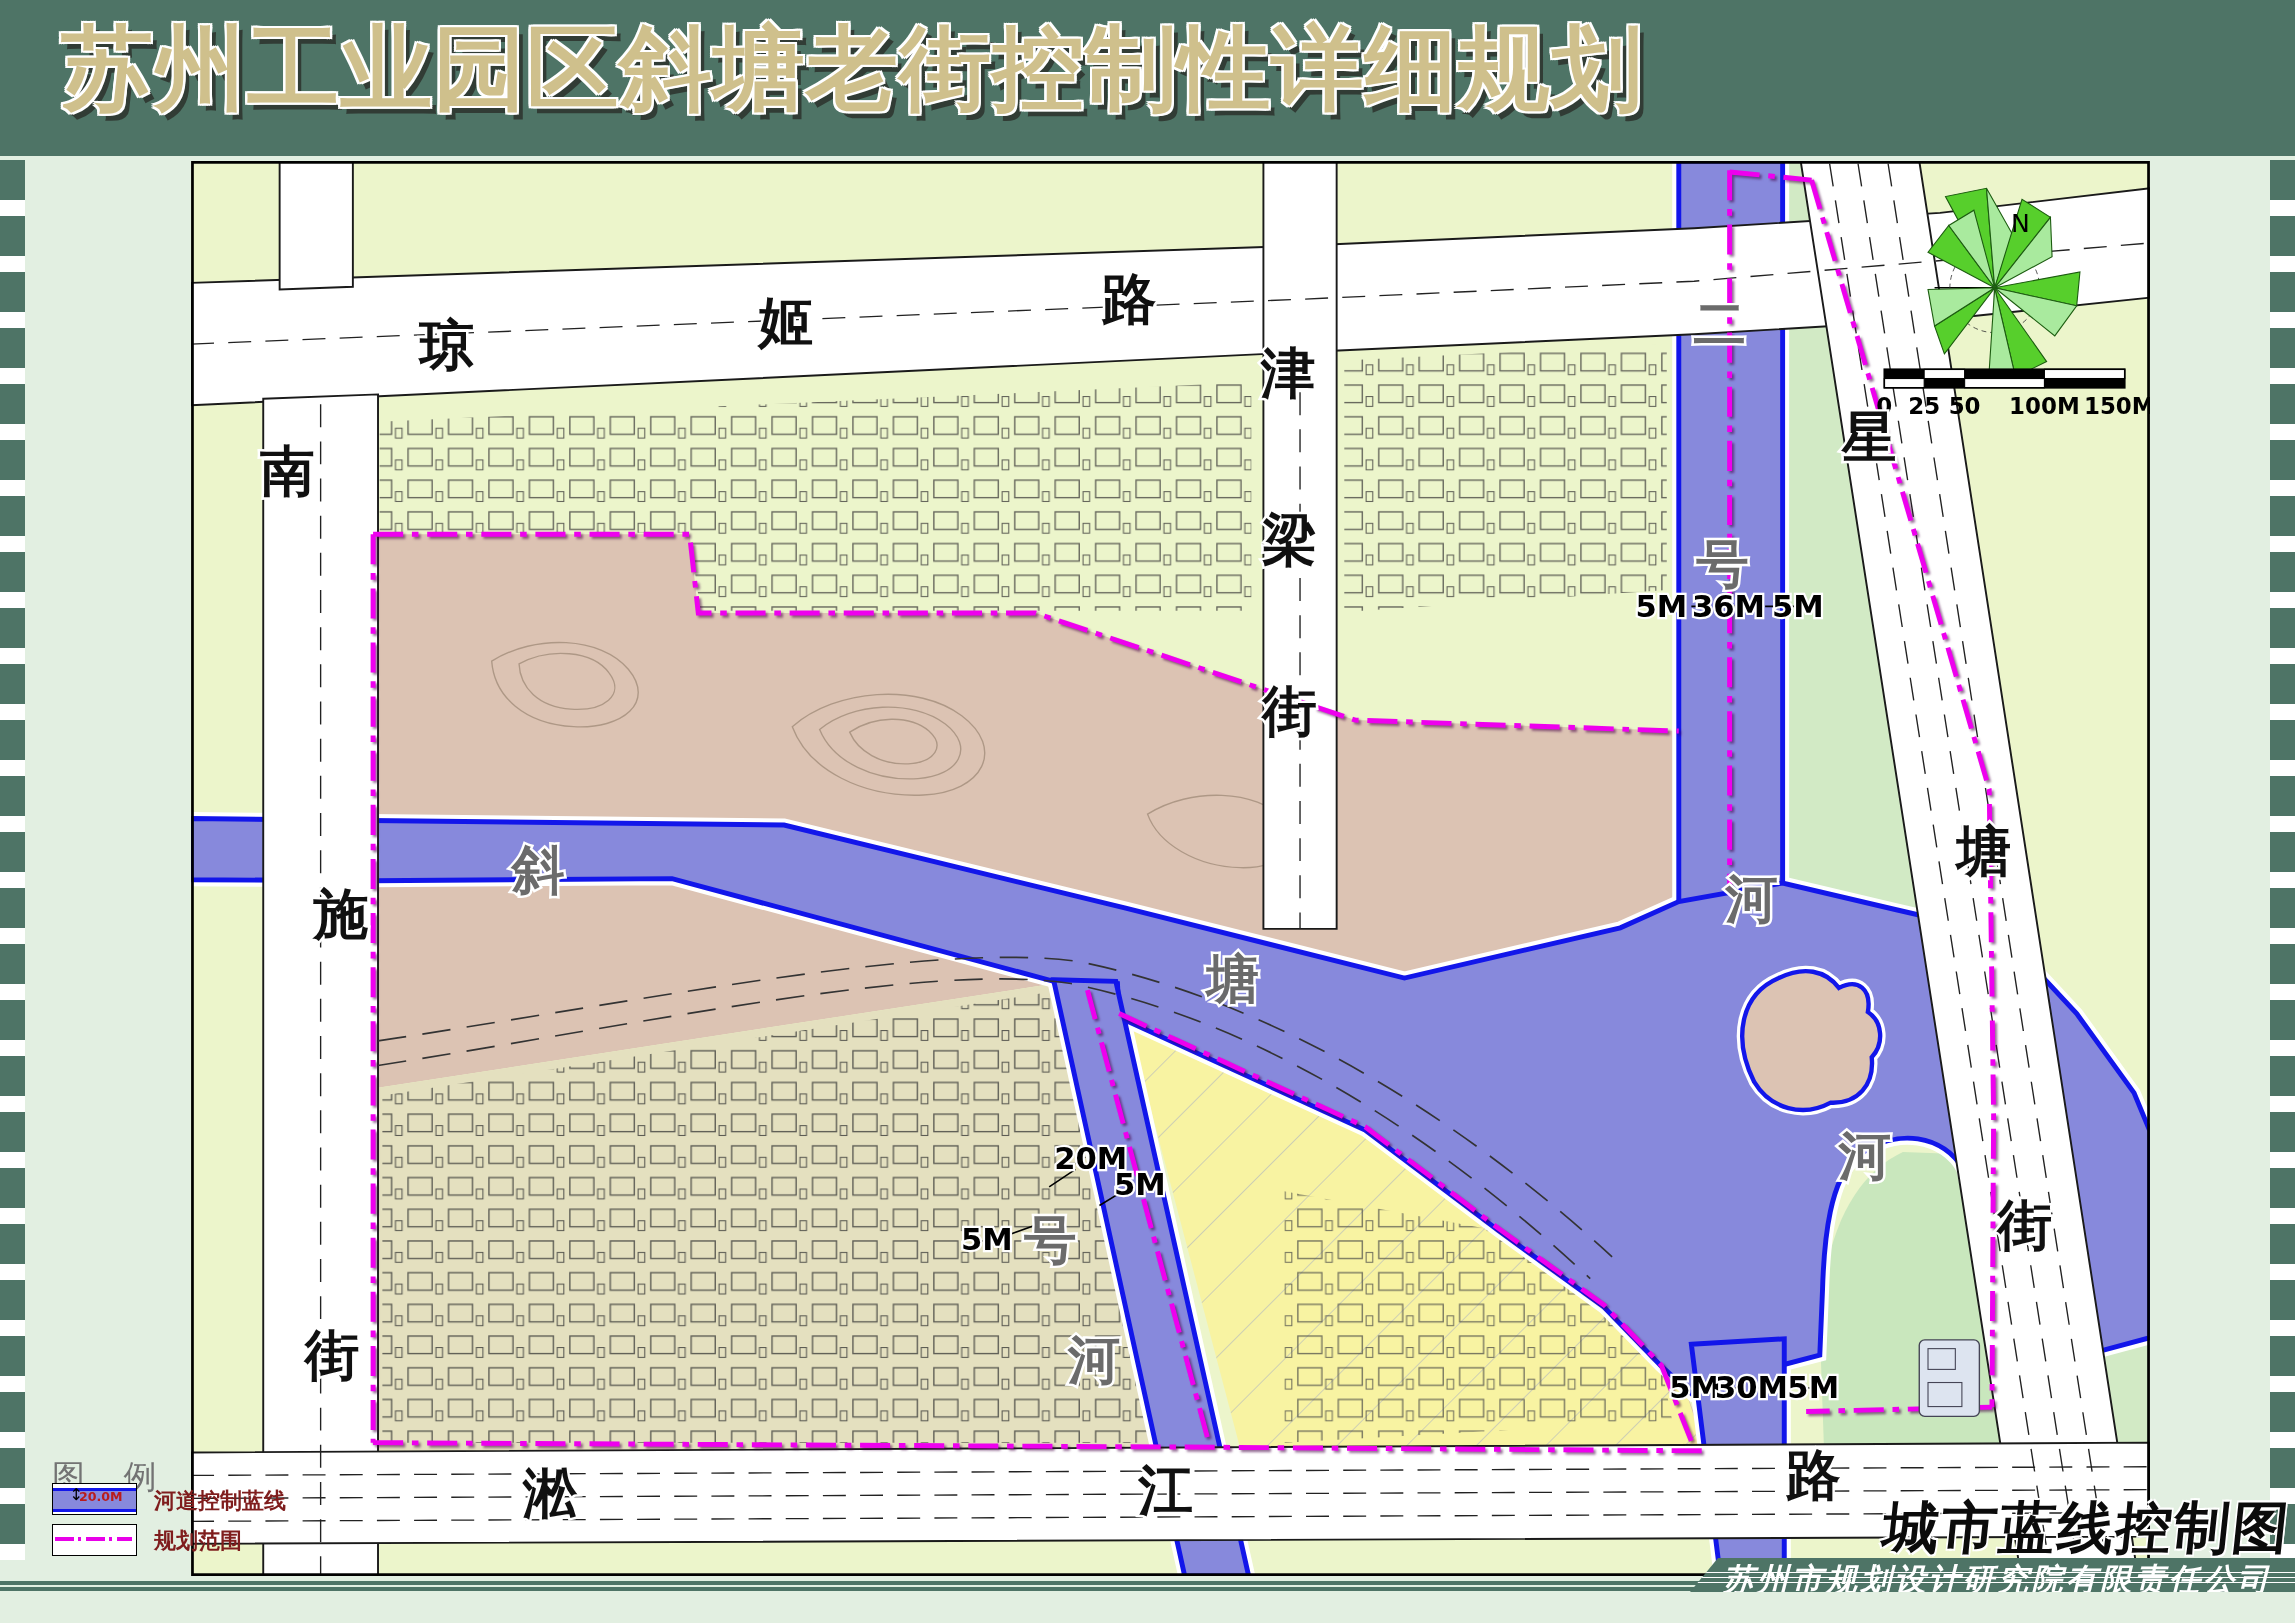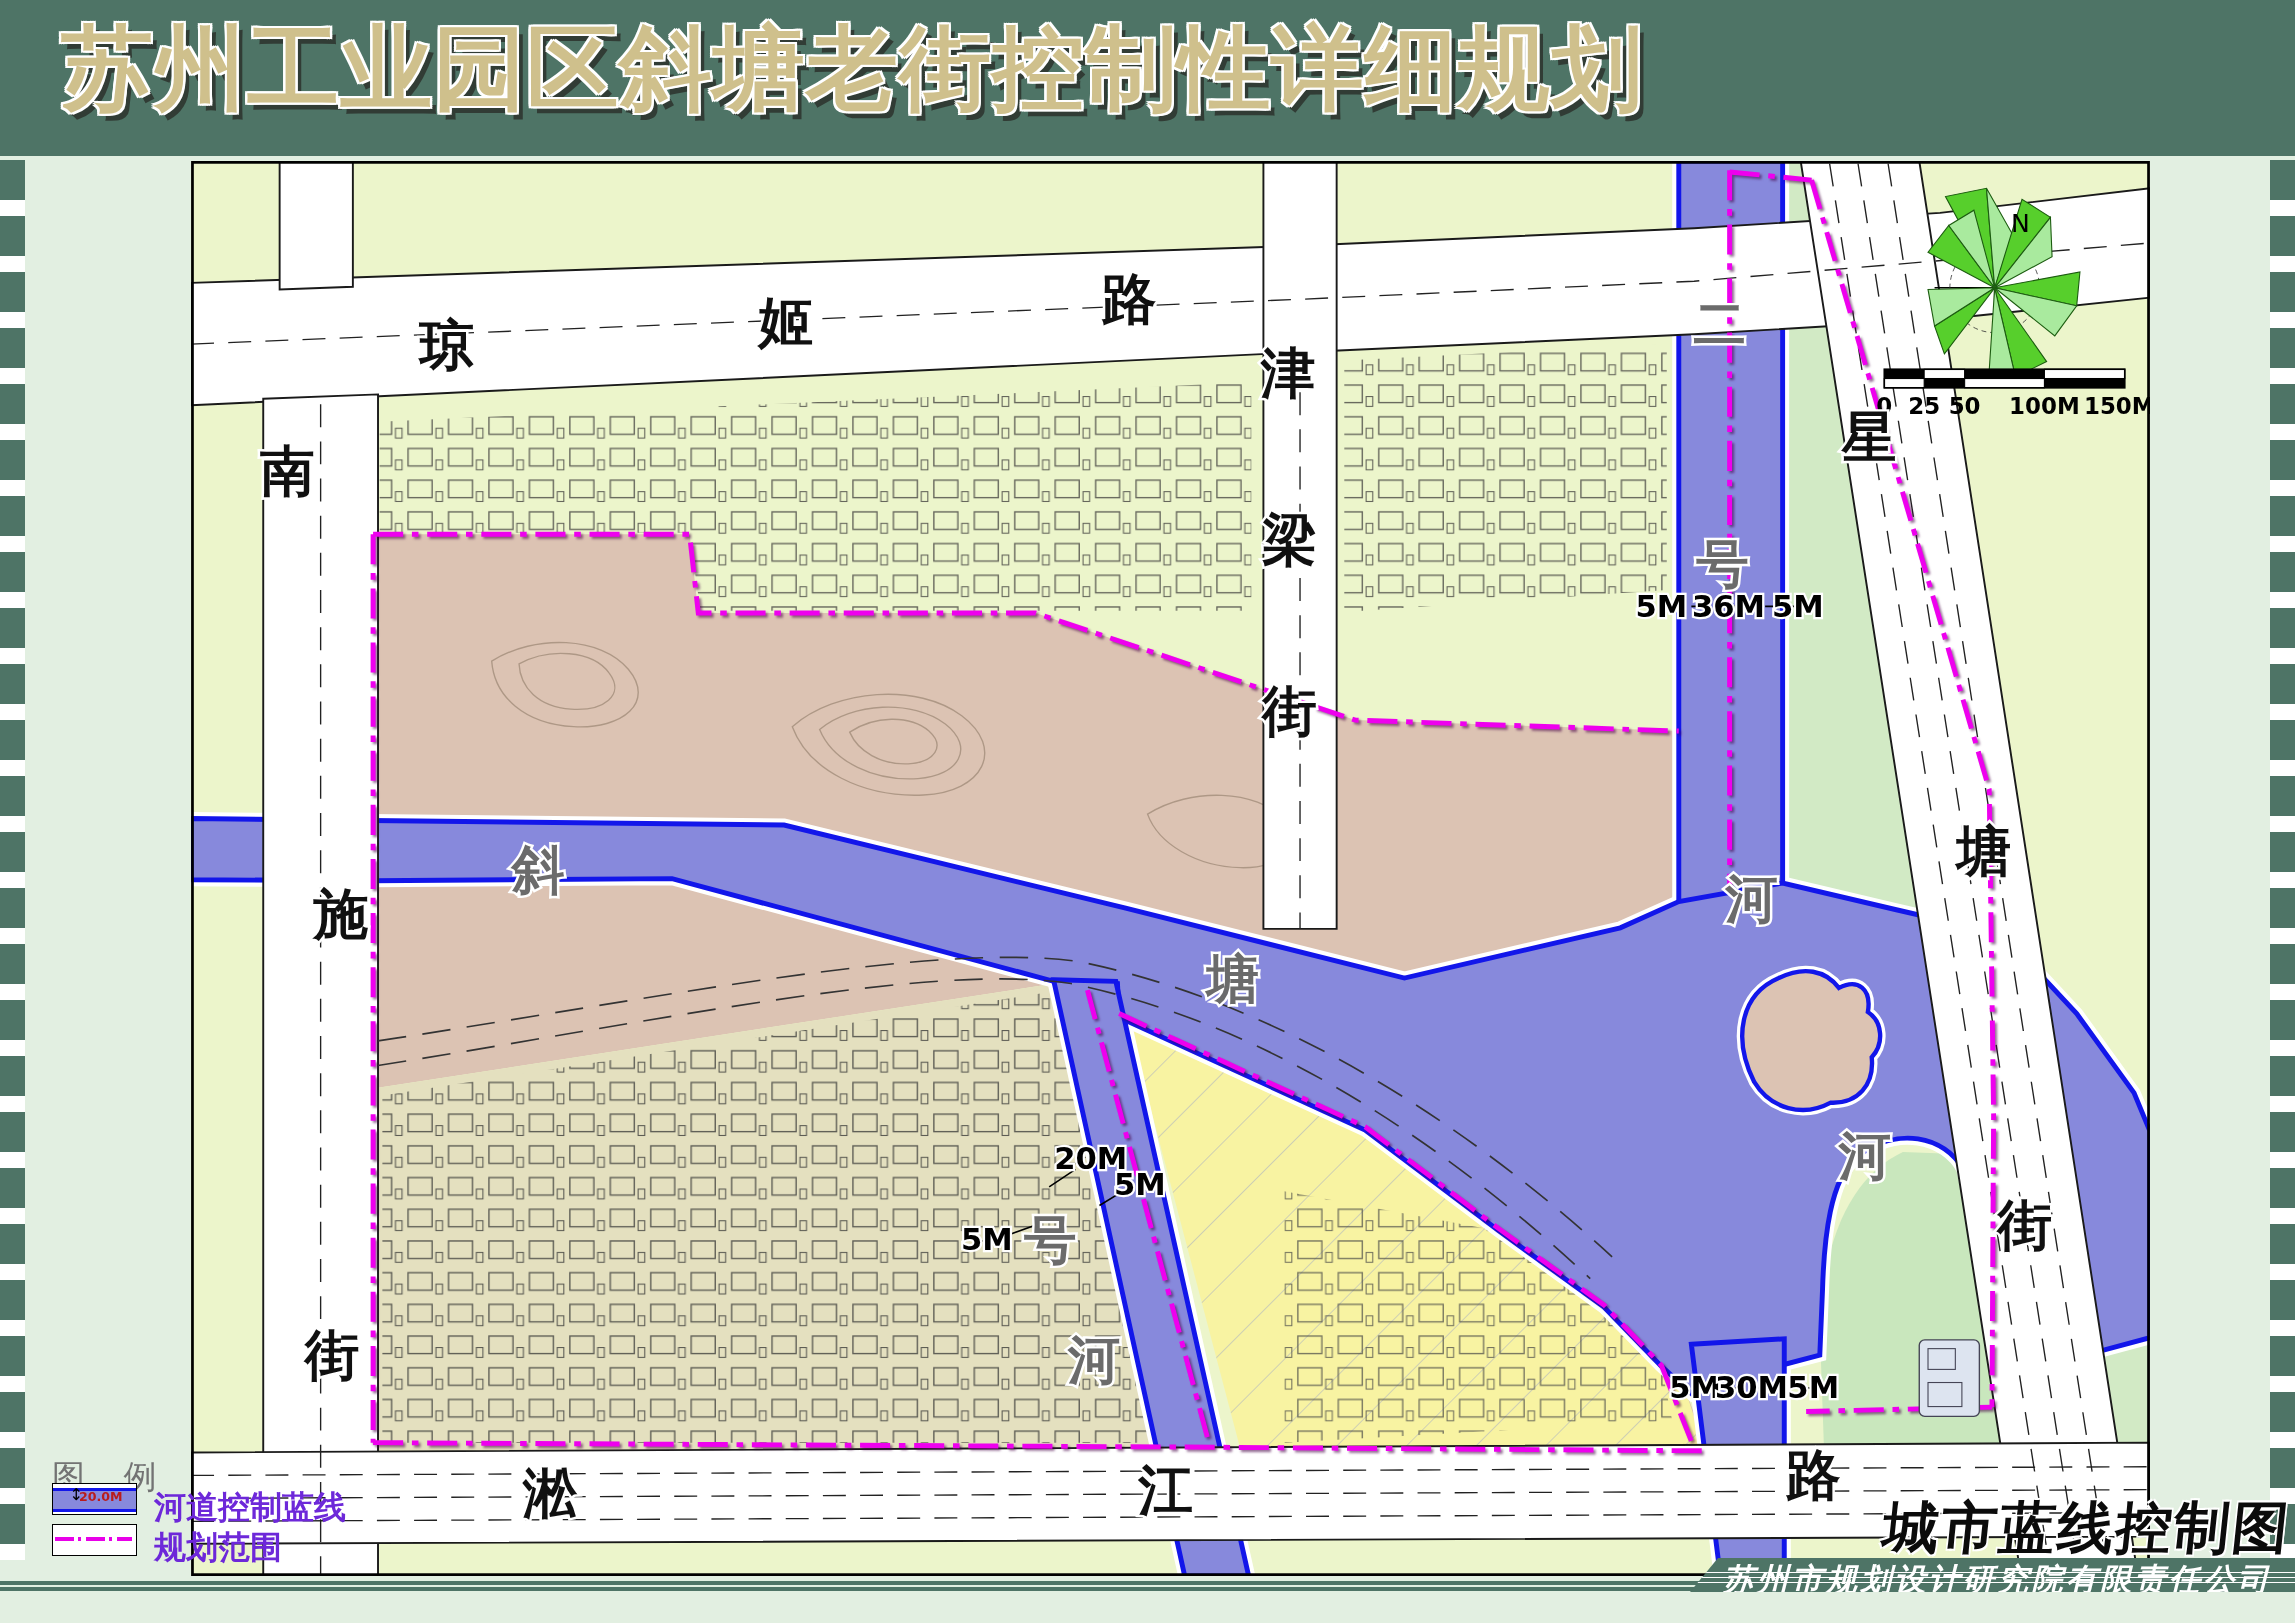--- a/index.html
+++ b/index.html
@@ -40,21 +40,21 @@
   .legend-box-2{top:1524px;}
   .swatch-river{position:absolute;left:0;top:4.4px;width:100%;height:18px;background:#8789dc;
       border-top:3.3px solid #1216ea;border-bottom:3.3px solid #1216ea;}
   .swatch-river-text{position:absolute;left:26px;top:4.9px;font-size:12.6px;font-weight:bold;color:#b91c1c;
       background:#fff0;white-space:nowrap;}
   .swatch-arrow{position:absolute;left:16.4px;top:1.1px;font-size:16.4px;color:#000;}
   .swatch-bound{position:absolute;left:2.2px;top:13px;width:77px;height:0;
       border-top:3.8px dashed #e800e8;}
   .swatch-bound::after{content:"";position:absolute;left:0;top:-3.8px;width:77px;height:3.8px;
       background:repeating-linear-gradient(90deg,#e800e8 0 18.6px,#fff 18.6px 23px,#e800e8 23px 26px,#fff 26px 31px);}
-  .legend-label{position:absolute;left:154px;font-size:32px;font-weight:bold;color:#6d28d9;white-space:nowrap;}
+  .legend-label{position:absolute;left:154px;font-size:22px;font-weight:bold;color:#7f1d1d;white-space:nowrap;}
   .legend-label-1{top:1486px;}
   .legend-label-2{top:1526px;}
   
   .map-title{position:absolute;left:1883px;top:1491px;font-family:"DejaVu Serif","Liberation Serif",serif;
       font-size:56px;font-weight:bold;color:#0b0b0b;transform:skewX(-6deg);letter-spacing:2.2px;white-space:pre;
       text-shadow:1.6px 1.6px 0 #fff,-1.6px -1.6px 0 #fff,1.6px -1.6px 0 #fff,-1.6px 1.6px 0 #fff;}
   .company-band{position:absolute;left:1690px;top:1558px;width:606px;height:34px;background:#4e7466;
       clip-path:polygon(28px 0,100% 0,100% 100%,0 100%);}
   .pinstripes{position:absolute;left:0;top:14px;width:100%;height:15.3px;
       background:repeating-linear-gradient(180deg,#fff 0 1.1px,rgba(0,0,0,0) 1.1px 4.9px);}

